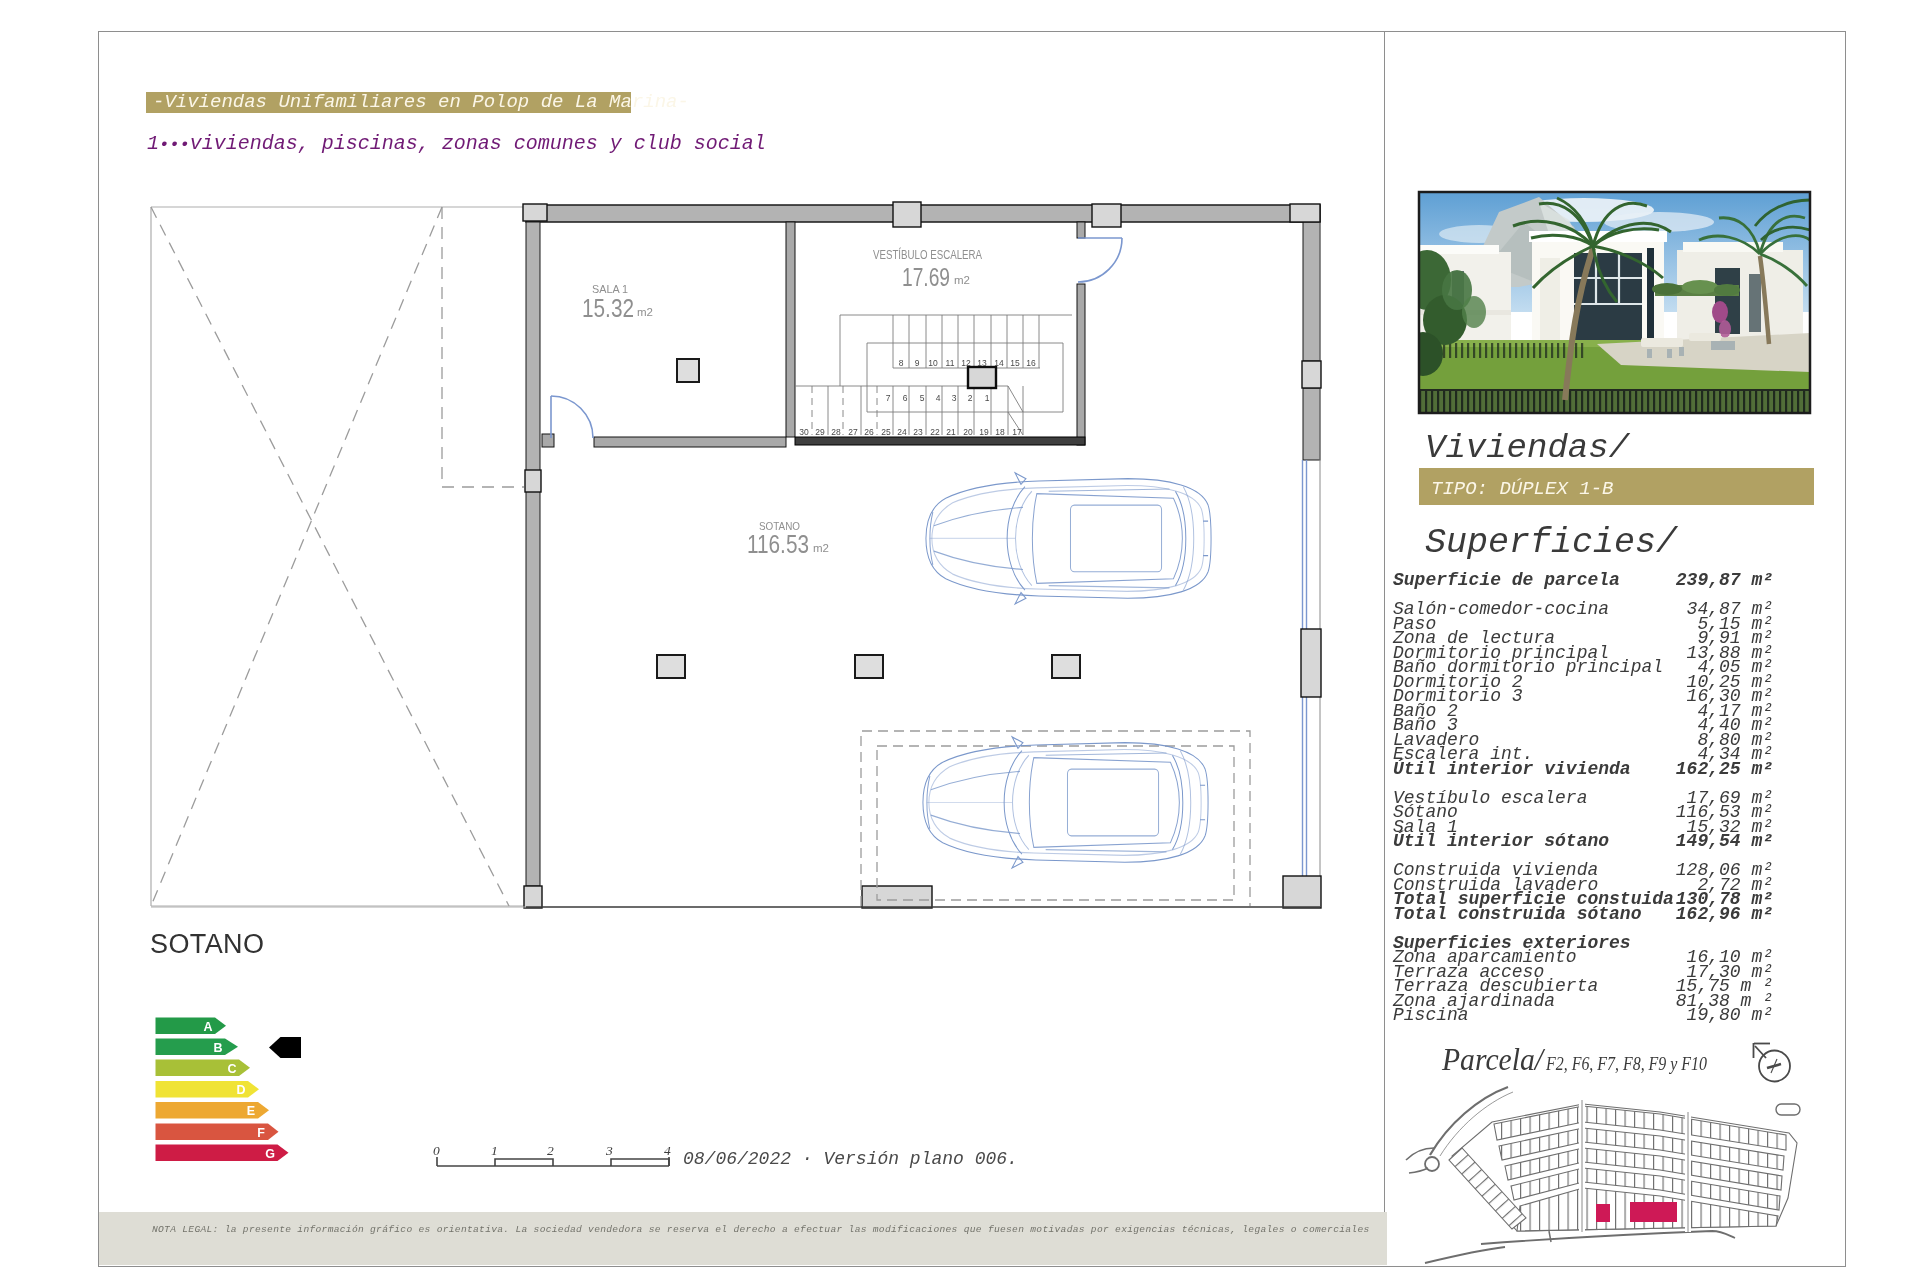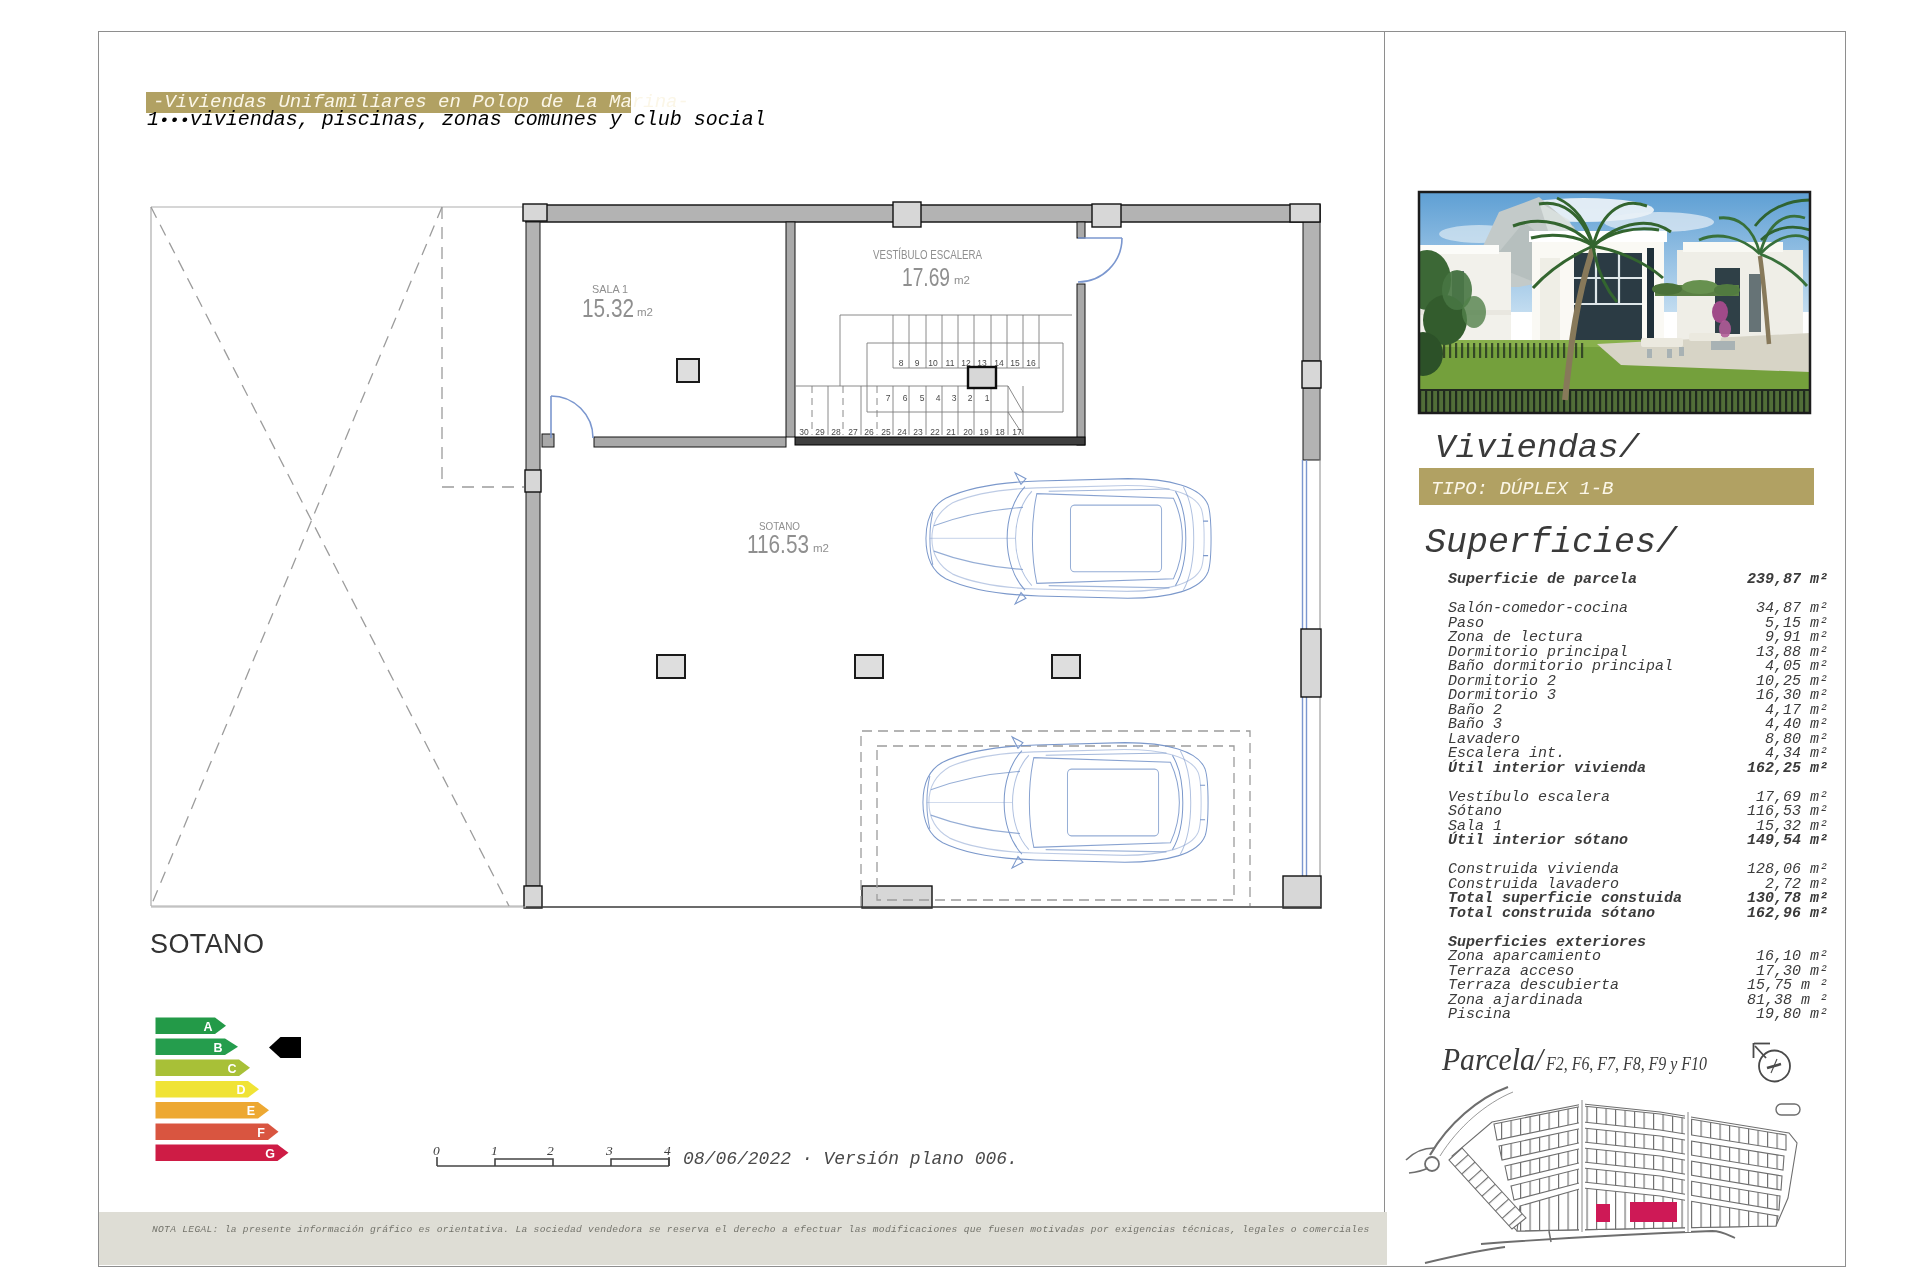--- a/index.html
+++ b/index.html
@@ -16,35 +16,35 @@
 <div class="abs" style="left:1384px;top:31px;width:1px;height:1181px;background:#8e8e8e;"></div>
 
 <div class="abs" style="left:99px;top:1212px;width:1288px;height:53px;background:#deddd5;"></div>
 
 <div class="abs ser" style="left:152px;top:1224px;font-size:9.6px;letter-spacing:0.3px;color:#73736b;">NOTA LEGAL: la presente información gráfico es orientativa. La sociedad vendedora se reserva el derecho a efectuar las modificaciones que fuesen motivadas por exigencias técnicas, legales o comerciales</div>
 
 <div class="abs" style="left:146px;top:92px;width:485px;height:21px;background:#b1a163;"></div>
 
 <div class="abs ser" style="left:153px;top:91px;font-size:19px;line-height:22px;color:#fbf6e7;">-Viviendas Unifamiliares en Polop de La Marina-</div>
 
-<div class="abs ser" style="left:147px;top:108px;font-size:20px;color:#000000;">1<span style="font-size:17px;letter-spacing:0px;">•••</span>viviendas, piscinas, zonas comunes y club social</div>
+<div class="abs ser" style="left:147px;top:132px;font-size:20px;color:#701a75;">1<span style="font-size:17px;letter-spacing:0px;">•••</span>viviendas, piscinas, zonas comunes y club social</div>
 
 <div class="abs" style="left:150px;top:929px;font-size:27px;color:#323232;letter-spacing:0.4px;">SOTANO</div>
 
 <div class="abs ser" style="left:683px;top:1149px;font-size:18px;color:#4a4a4a;">08/06/2022 · Versión plano 006.</div>
 
-<div class="abs ser" style="left:1425px;top:429px;font-size:34px;color:#3a3a3a;margin-left:10px;">Viviendas/</div>
+<div class="abs ser" style="left:1425px;top:429px;font-size:34px;color:#3a3a3a;">Viviendas/</div>
 
 <div class="abs" style="left:1419px;top:468px;width:395px;height:37px;background:#b1a163;"></div>
 
 <div class="abs ser" style="left:1431px;top:478px;font-size:19px;color:#fbf6e7;">TIPO: DÚPLEX 1-B</div>
 
 <div class="abs ser" style="left:1425px;top:523px;font-size:35px;color:#3a3a3a;">Superficies/</div>
 
-<div class="abs ser" style="left:1448px;top:573px;width:380px;font-size:15px;color:#3b3b3b;">
+<div class="abs ser" style="left:1393px;top:573px;width:380px;font-size:18px;color:#3b3b3b;">
 <div class="row b">
         <span>Superficie de parcela</span>
         <span>239,87 m²</span>
       </div>
 <div class="row"></div>
 <div class="row">
         <span>Salón-comedor-cocina</span>
         <span>34,87 m²</span>
       </div>
 <div class="row">

